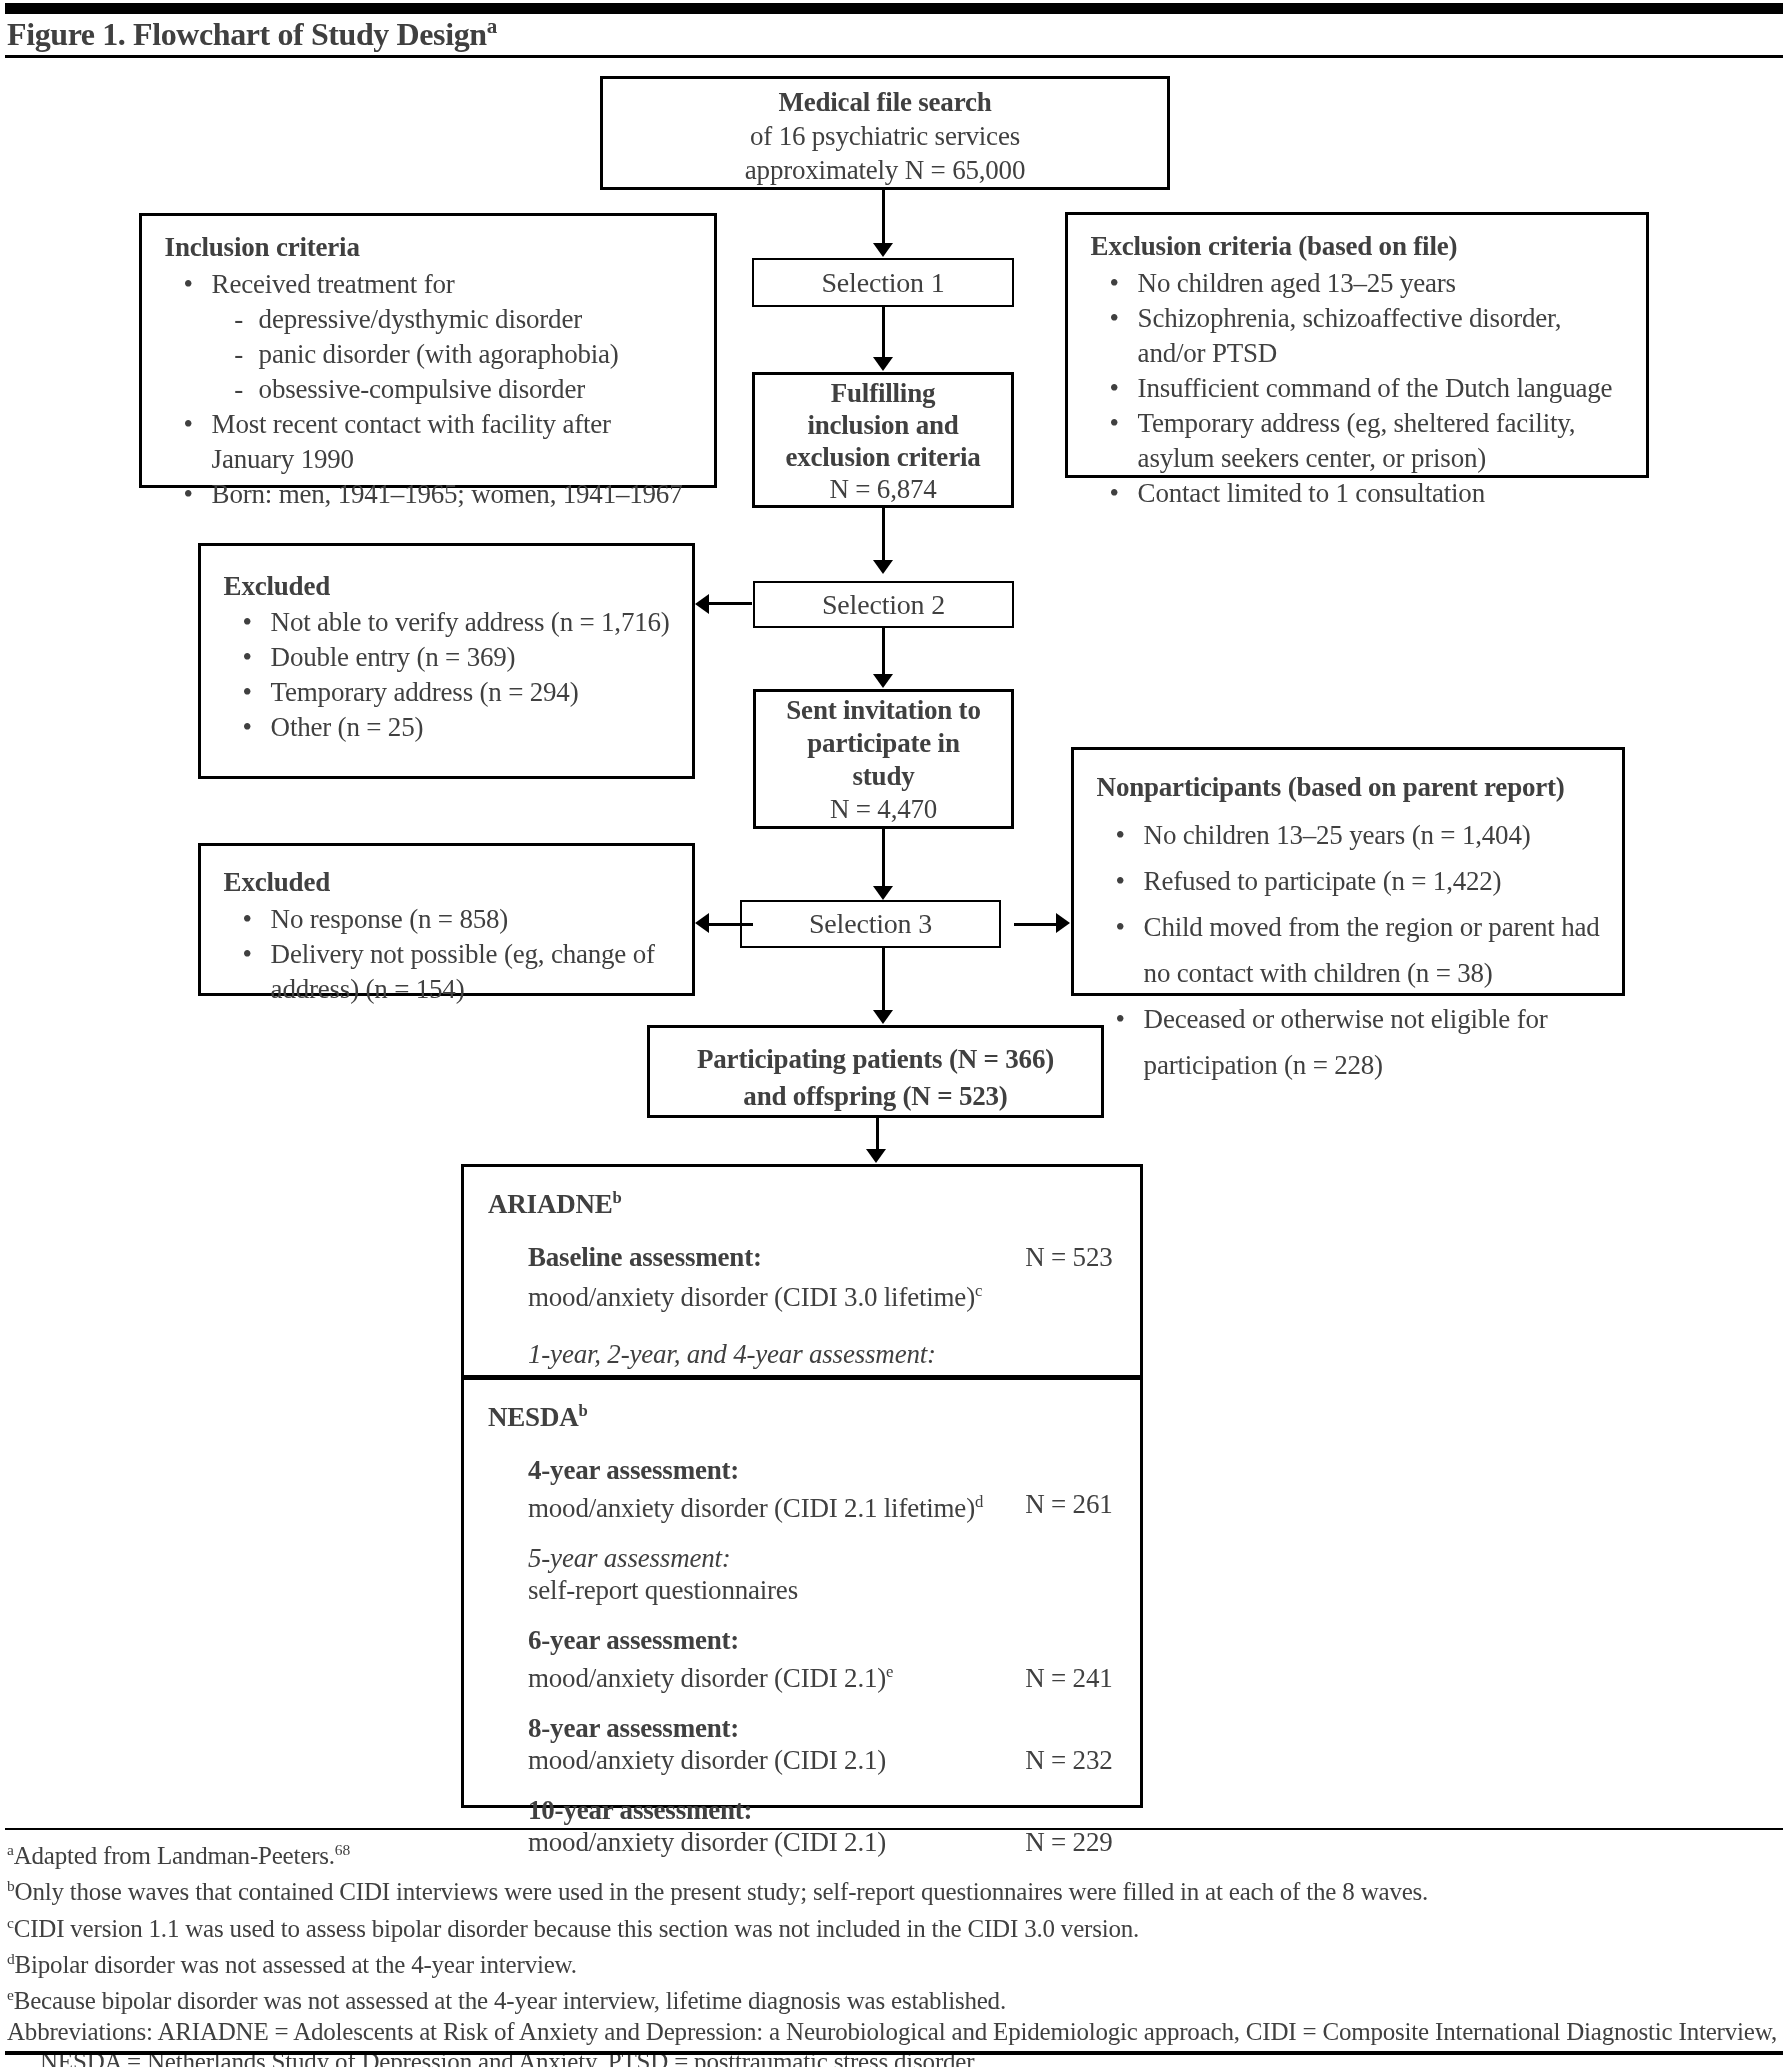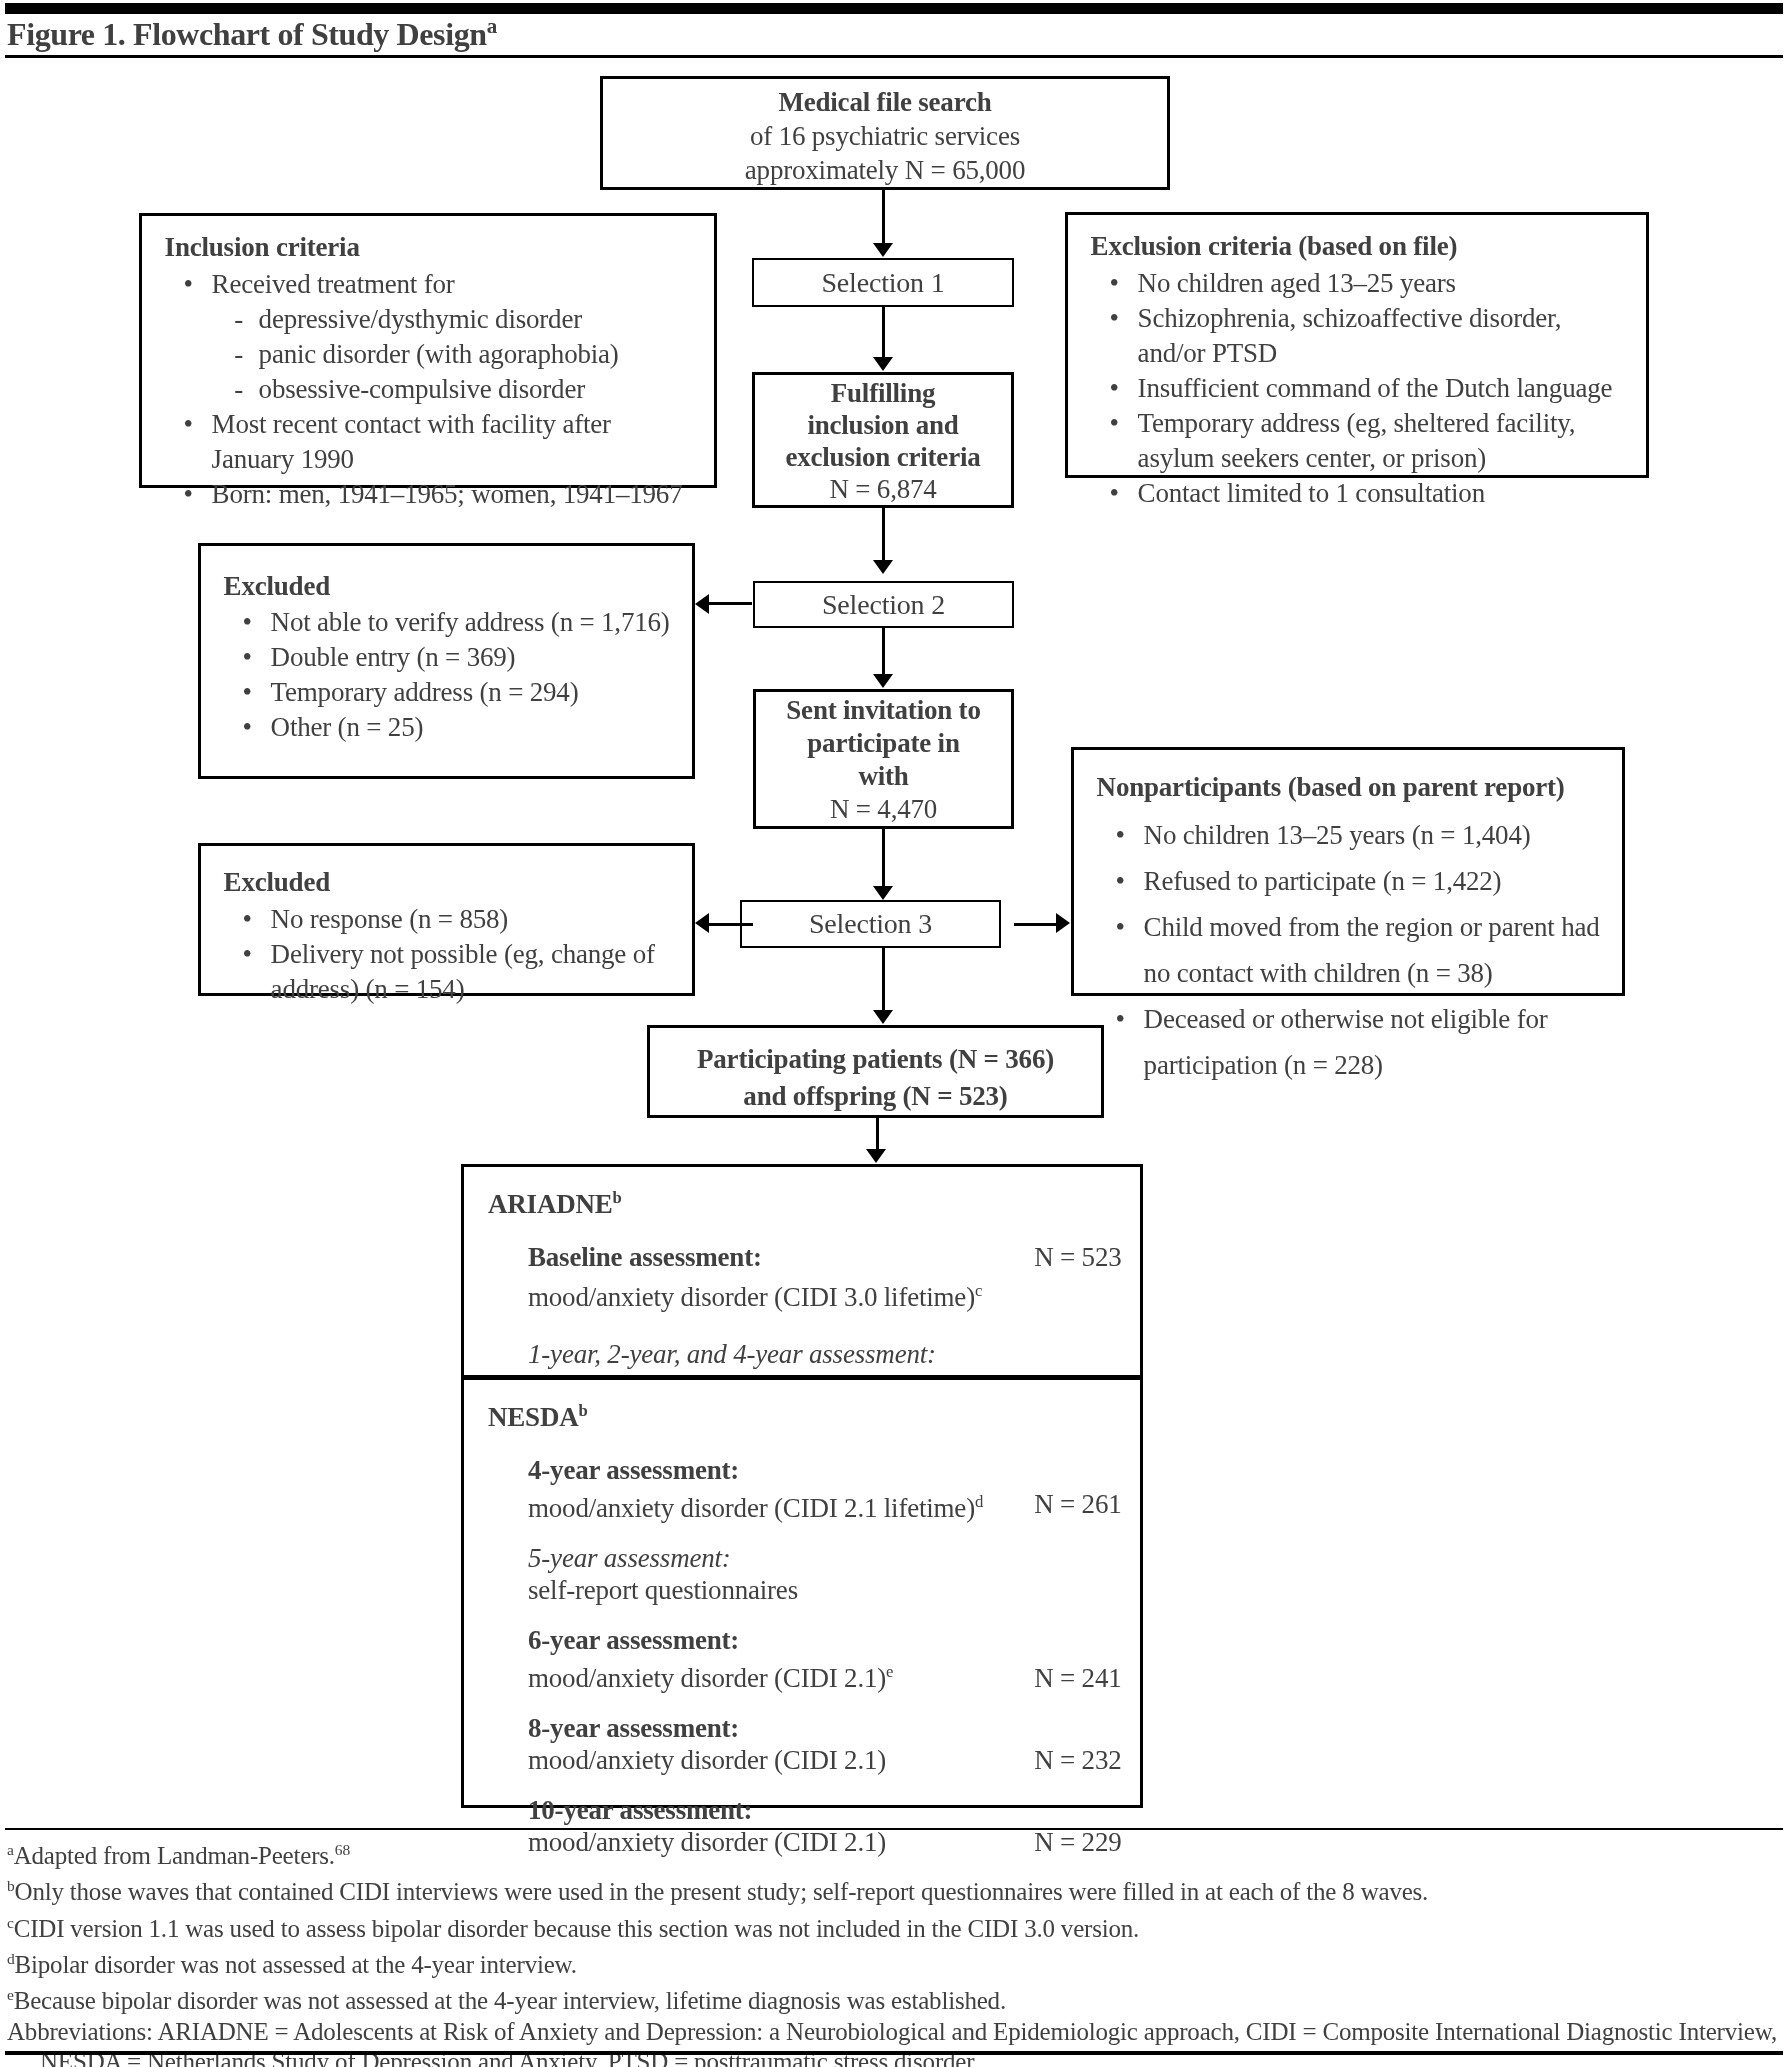--- a/index.html
+++ b/index.html
@@ -18,21 +18,21 @@
   
   .blist{font-size:27px;line-height:35px;padding:14px 15.6px 8.7px 22.6px;}
   .bt{font-weight:bold;margin-bottom:1.7px;}
   .bi{display:flex;}
   .bi .m{flex:none;width:47px;text-align:center;}
   .bi .t{flex:1;}
   .si{display:flex;margin-left:54px;}
   .si .m2{flex:none;width:40px;text-align:center;}
   .si .t{flex:1;}
   
-  .apanel{font-size:27px;padding:12px 15px 0 24px;}
+  .apanel{font-size:27px;padding:12px 24px 0 24px;}
   .ahead{font-weight:bold;line-height:37px;}
   .ablock{position:relative;padding-left:40px;padding-right:3.5px;line-height:33px;margin-top:18px;}
   .nesdap .ablock{line-height:32px;}
   .ablock .nval{position:absolute;right:3.5px;}
   .gap{margin-top:24px;}
   
   .vline{position:absolute;width:2.6px;background:#000;}
   .hline{position:absolute;height:2.6px;background:#000;}
   .ah-down{position:absolute;width:0;height:0;border-left:10.4px solid transparent;border-right:10.4px solid transparent;border-top:14.8px solid #000;}
   .ah-left{position:absolute;width:0;height:0;border-top:10.4px solid transparent;border-bottom:10.4px solid transparent;border-right:14.8px solid #000;}
@@ -155,21 +155,21 @@
 
   <div class="hline" style="left:709px;top:602px;width:43px;"></div>
   <div class="ah-left" style="left:695px;top:594px;"></div>
 
   <div class="vline" style="left:882px;top:627px;height:49px;"></div>
   <div class="ah-down" style="left:873px;top:674px;"></div>
 
   <div class="box cbox" style="left:753px;top:689px;width:261px;height:140px;line-height:33px;">
     <div class="b">Sent invitation to</div>
     <div class="b">participate in</div>
-    <div class="b">with</div>
+    <div class="b">study</div>
     <div>N = 4,470</div>
   </div>
 
   <div class="box blist" style="left:1071px;top:747px;width:554px;height:249px;line-height:46px;">
     <div class="bt">Nonparticipants (based on parent report)</div>
     <div class="bi">
         <span class="m">•</span>
         <span class="t">No children 13–25 years (n = 1,404)</span>
       </div>
     <div class="bi">

